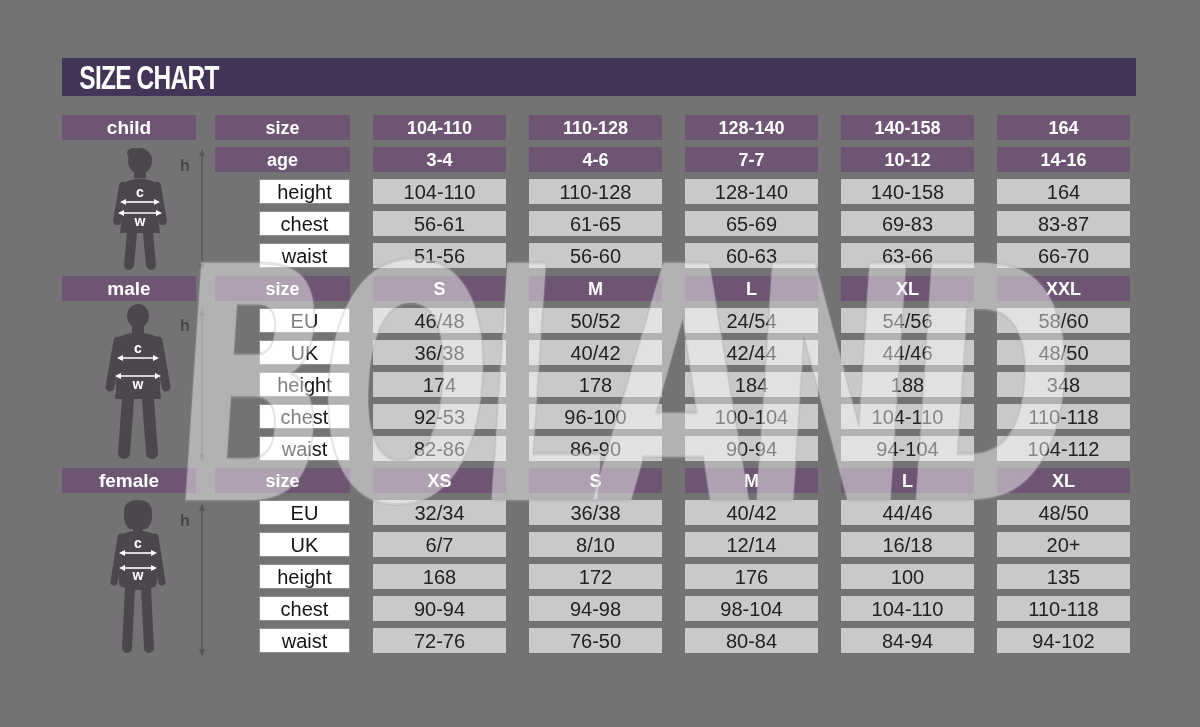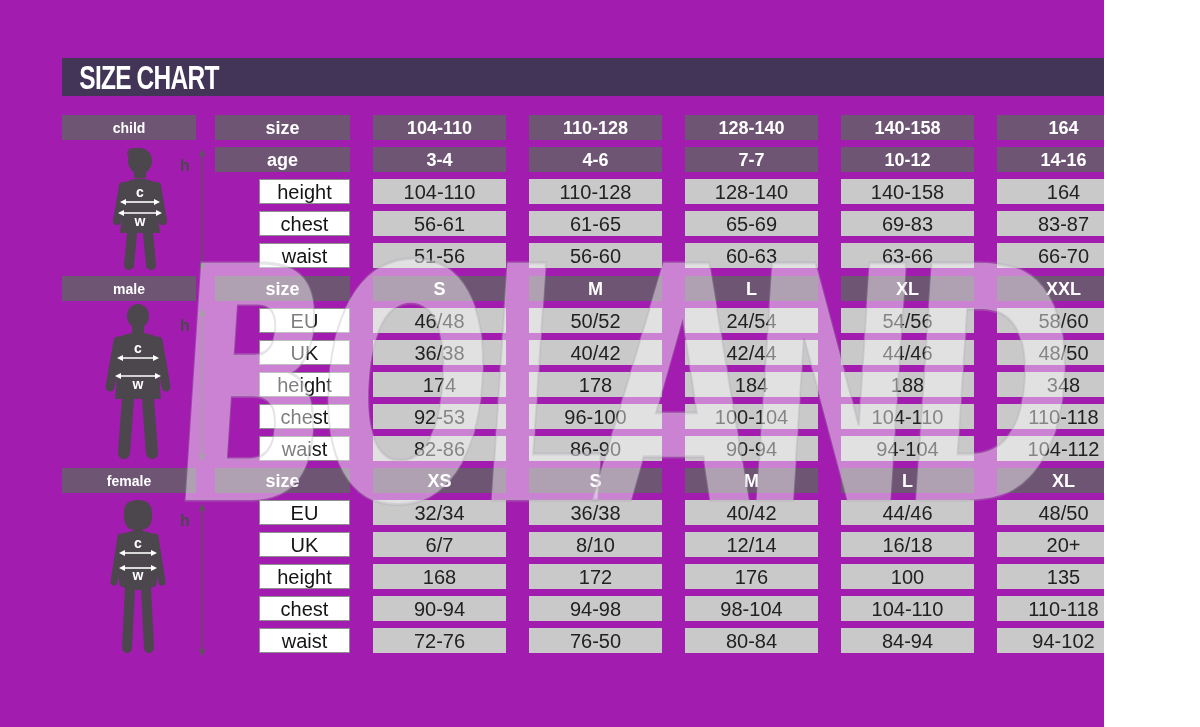--- a/index.html
+++ b/index.html
@@ -1,25 +1,25 @@
 <!DOCTYPE html>
 <html><head>
 <meta charset="utf-8">
 <style>
   html,body{margin:0;padding:0;background:#ffffff;font-family:"Liberation Sans",sans-serif;}
-  .page{position:relative;width:1104px;height:727px;background:#a21caf;overflow:hidden;text-align:right;}
+  .page{position:relative;width:1200px;height:727px;background:#737373;overflow:hidden;text-align:right;}
 
   .title-bar{position:absolute;left:62px;top:58px;width:1074px;height:38px;background:#423557;
              display:flex;align-items:center;}
   .title-inner{display:flex;gap:8px;padding-left:24px;transform:scaleX(0.72);transform-origin:left center;
                font-weight:bold;font-size:34px;letter-spacing:-1px;color:#ffffff;line-height:1;}
 
   .section{position:absolute;left:62px;}
   .sec-label{position:absolute;left:0;top:0;width:134px;height:25px;background:#6e5573;color:#fff;
-             font-weight:bold;font-size:14px;display:flex;align-items:center;justify-content:center;}
+             font-weight:bold;font-size:19px;display:flex;align-items:center;justify-content:center;}
   .figure{position:absolute;}
 
   .tbl{position:absolute;left:153px;top:0;display:grid;
        grid-template-columns:135px repeat(5,133px);column-gap:23px;
        grid-auto-rows:25px;row-gap:7px;}
   .cell{display:flex;align-items:center;justify-content:center;font-size:20px;line-height:1;}
   .cell.purple{background:#6e5573;color:#ffffff;font-weight:bold;font-size:18px;}
   .cell.whitecell{background:#ffffff;border:1px solid #8f8f8f;color:#141414;box-sizing:border-box;margin-left:44px;}
   .cell.gray{background:#c9c9c9;color:#222222;}
 

